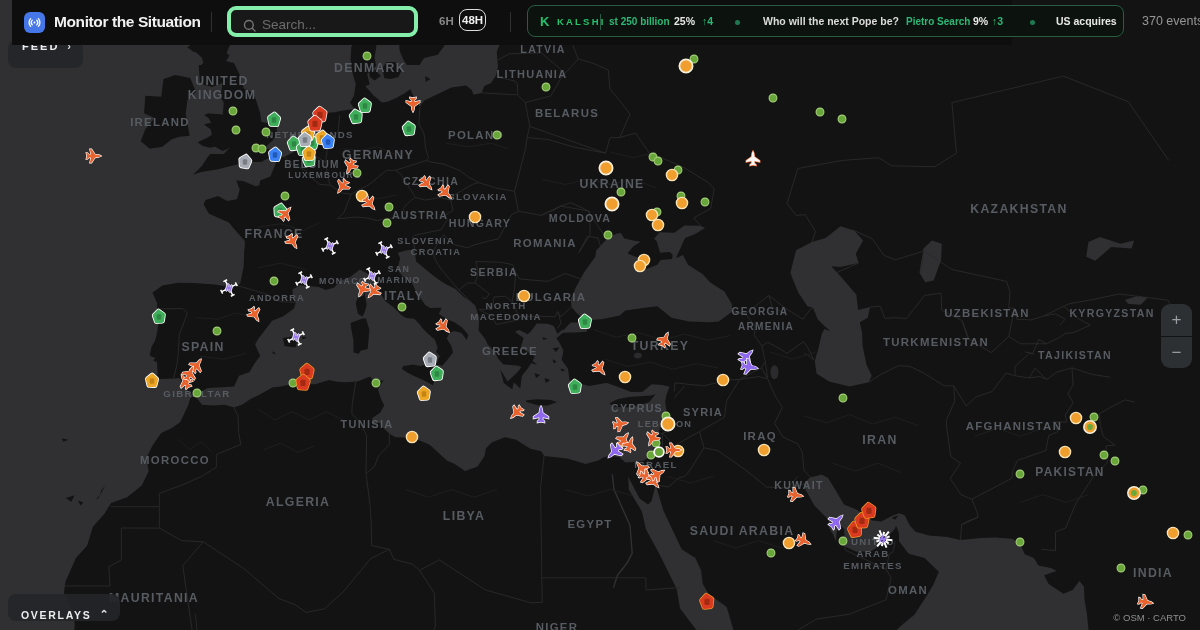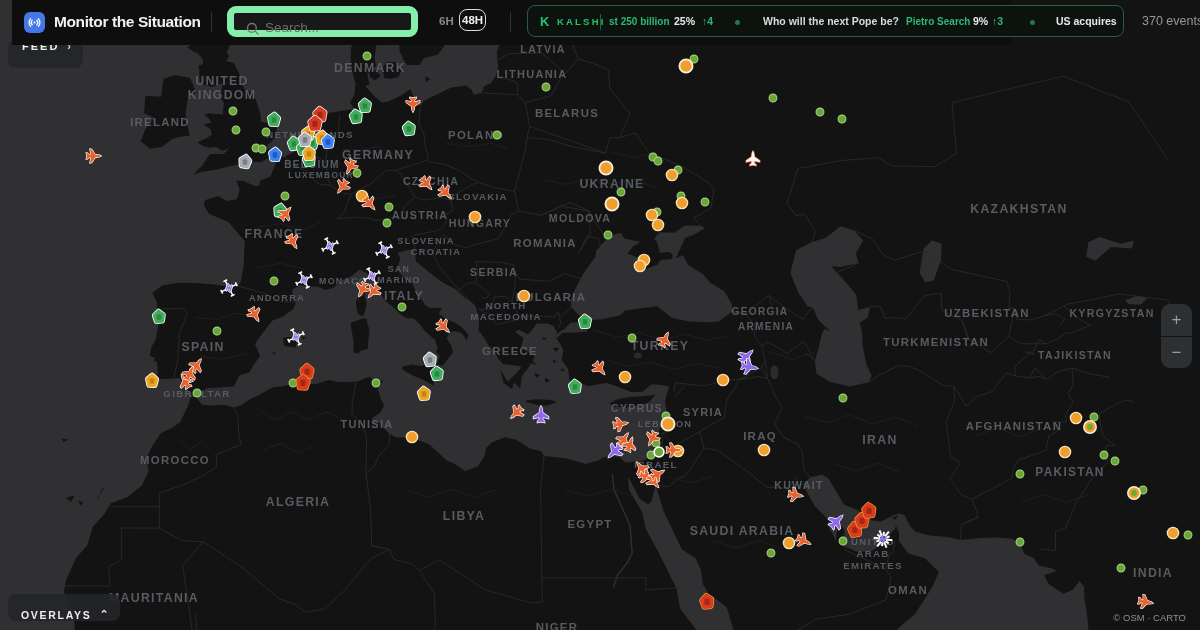--- a/index.html
+++ b/index.html
@@ -3,21 +3,21 @@
 *{margin:0;padding:0;box-sizing:border-box}
 html,body{width:1200px;height:630px;overflow:hidden;background:#111;font-family:"Liberation Sans",sans-serif;-webkit-font-smoothing:antialiased}
 #stage{position:relative;width:1200px;height:630px}
 #map{position:absolute;inset:0}
 header{position:absolute;top:0;left:12px;width:1000px;height:45px;background:#0f0f0f;z-index:10;opacity:0.999}
 header *{position:absolute}
 .logo{left:12px;top:12px;width:21px;height:21px;border-radius:6px;background:#4678ea;display:flex;align-items:center;justify-content:center}
 .logo svg{position:static}
 .title{left:42px;top:13px;color:#f2f2f2;font-weight:700;font-size:15.5px;letter-spacing:-0.4px;white-space:nowrap}
 .vsep{width:1px;height:20px;background:#323232;top:12px}
-.search{left:215px;top:6px;width:191px;height:31px;background:#191919;border:7px solid #86efac;border-radius:9px}
+.search{left:215px;top:6px;width:191px;height:31px;background:#191919;border:4px solid #86efac;border-radius:9px}
 .sicon{left:11px;top:8px}
 .stext{position:absolute;left:31px;top:7px;color:#6d6d6d;font-size:13.5px}
 .h6{left:427px;top:15px;color:#898989;font-size:11.5px;font-weight:600}
 .h48{left:447px;top:9px;color:#f0f0f0;font-size:11.5px;font-weight:700;border:1.5px solid #dedede;border-radius:8px;padding:4px 2px}
 .ticker{left:515px;top:5px;width:597px;height:32px;border:1px solid #2b5c44;background:#0d1410;border-radius:8px;overflow:hidden}
 .ticker span{position:absolute;top:0;line-height:31px;white-space:nowrap}
 .kk{left:12px;color:#27c26d;font-weight:800;font-size:13px}
 .kal{left:29px;color:#27c26d;font-weight:700;font-size:9.5px;letter-spacing:2.2px}
 .tsep{left:72px;top:8px!important;width:1px;height:16px;background:#2b5c44}
 .tw{color:#e8e8e8;font-weight:700;font-size:10.5px}

